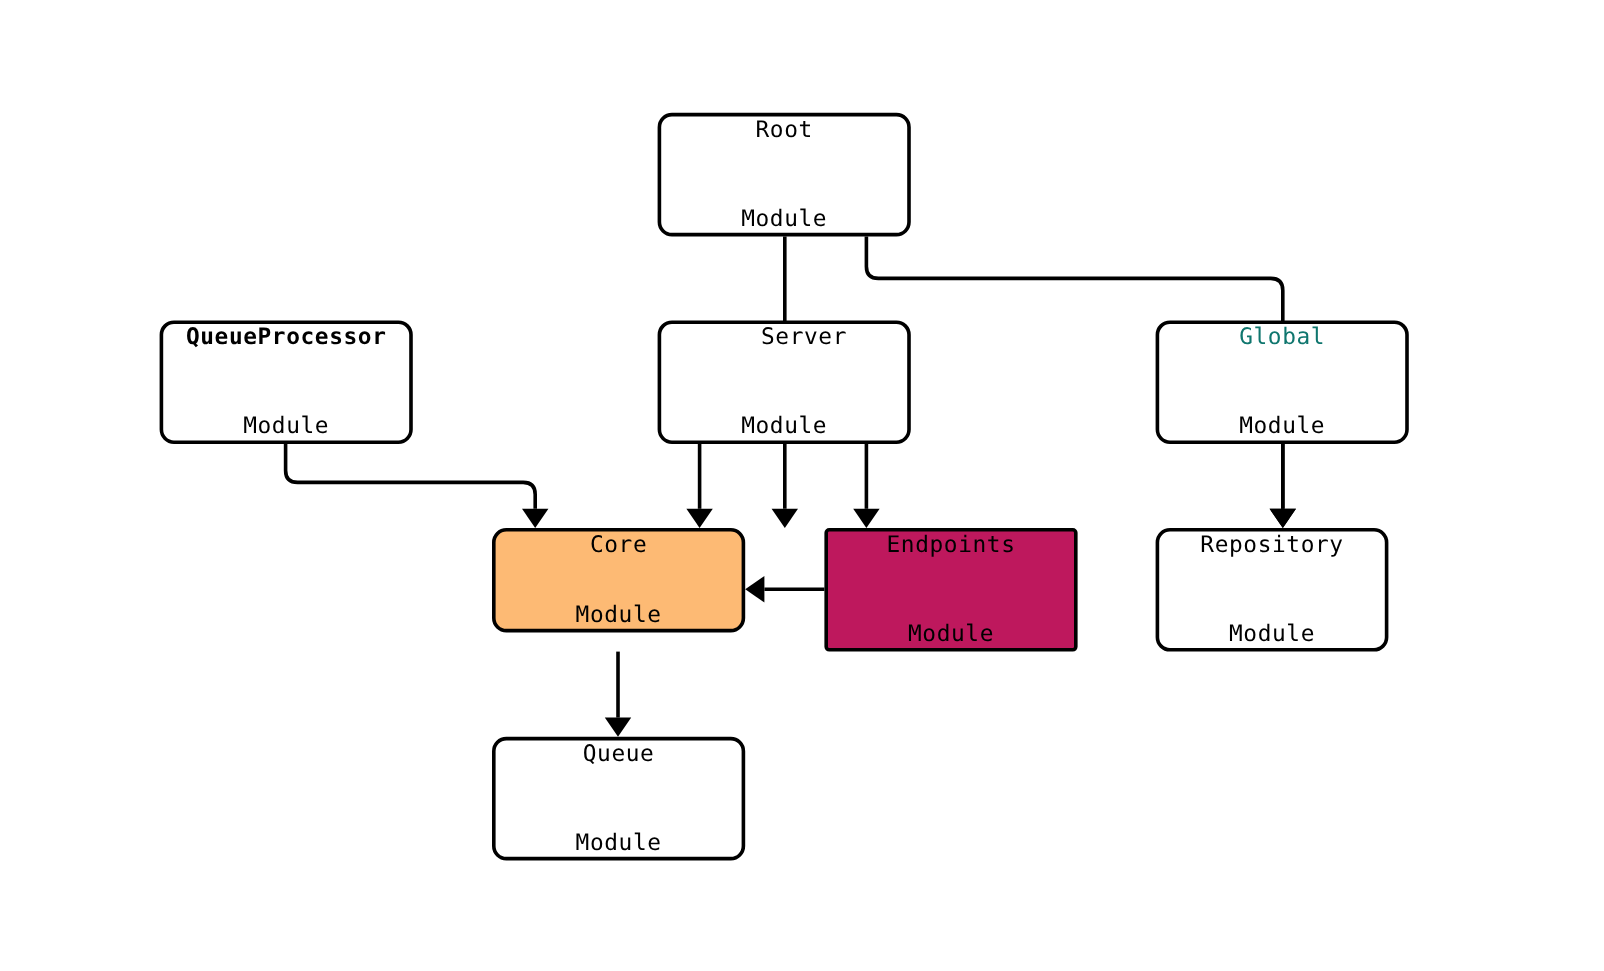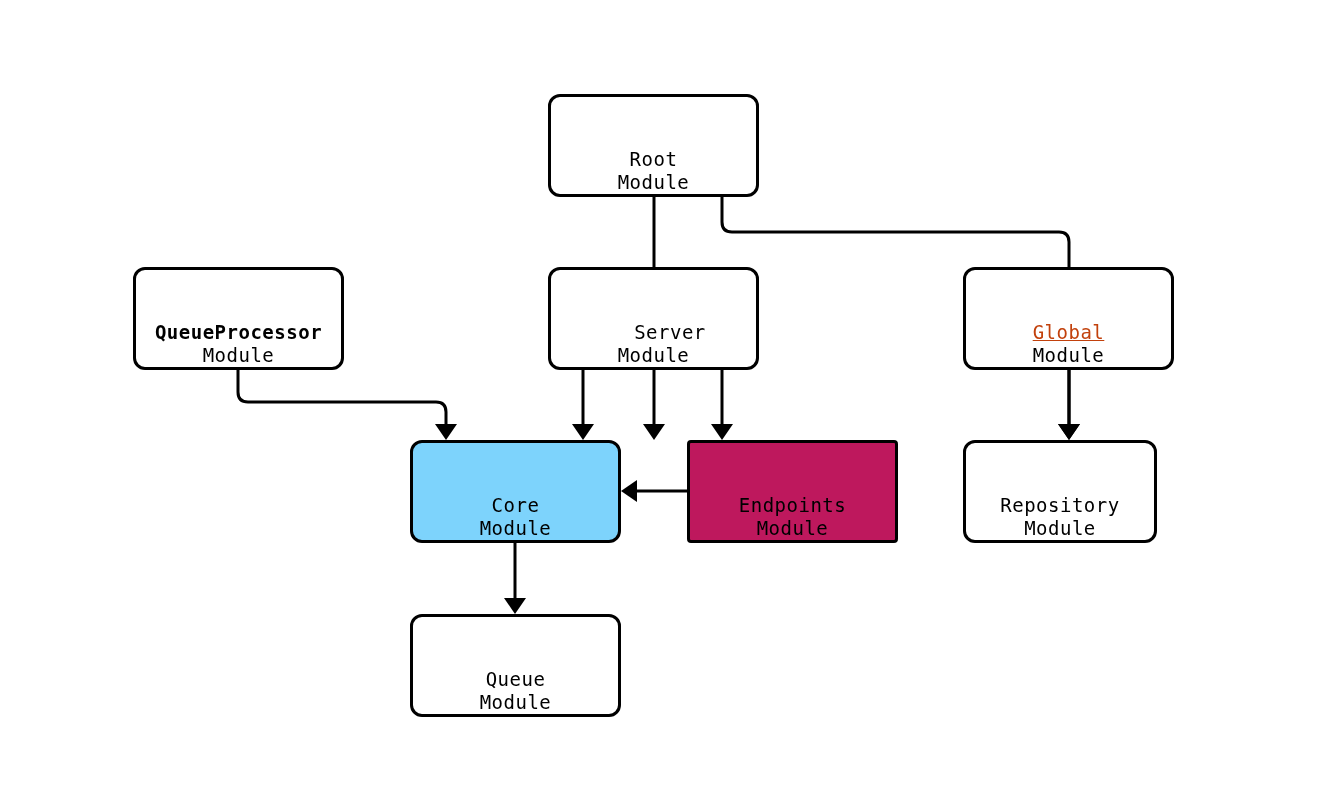--- a/index.html
+++ b/index.html
@@ -26,21 +26,21 @@
   }
   .node {
     position: absolute;
     box-sizing: border-box;
     background: #ffffff;
     border: 3px solid #000000;
     border-radius: 12px;
     display: flex;
     flex-direction: column;
     align-items: center;
-    justify-content: flex-end;
+    justify-content: space-between;
     z-index: 2;
   }
   .node-line {
     font-family: "DejaVu Sans Mono", "Liberation Mono", monospace;
     font-size: 19px;
     line-height: 23px;
     color: #000000;
     white-space: pre;
     letter-spacing: 0.5px;
   }
@@ -91,32 +91,32 @@
     </div>
     <div class="node" style="left: 133px; top: 267px; width: 211px; height: 103px; border-color: rgb(0, 0, 0); border-width: 3px; border-radius: 12px; background: rgb(255, 255, 255);">
       <div class="node-line" style="color: rgb(0, 0, 0); font-weight: bold;">QueueProcessor</div>
       <div class="node-line" style="color: rgb(0, 0, 0);">Module</div>
     </div>
     <div class="node" style="left: 548px; top: 267px; width: 211px; height: 103px; border-color: rgb(0, 0, 0); border-width: 3px; border-radius: 12px; background: rgb(255, 255, 255);">
       <div class="node-line" style="color: rgb(0, 0, 0); margin-left: 33px;">Server</div>
       <div class="node-line" style="color: rgb(0, 0, 0);">Module</div>
     </div>
     <div class="node" style="left: 963px; top: 267px; width: 211px; height: 103px; border-color: rgb(0, 0, 0); border-width: 3px; border-radius: 12px; background: rgb(255, 255, 255);">
-      <div class="node-line" style="color: #c2410c; text-decoration: underline;">Global</div>
+      <div class="node-line" style="color: #0f766e;">Global</div>
       <div class="node-line" style="color: rgb(0, 0, 0);">Module</div>
     </div>
-    <div class="node" style="left: 410px; top: 440px; width: 211px; height: 103px; border-color: rgb(0, 0, 0); border-width: 3px; border-radius: 12px; background: #7dd3fc;">
+    <div class="node" style="left: 410px; top: 440px; width: 211px; height: 87px; border-color: rgb(0, 0, 0); border-width: 3px; border-radius: 12px; background: #fdba74;">
       <div class="node-line" style="color: rgb(0, 0, 0);">Core</div>
       <div class="node-line" style="color: rgb(0, 0, 0);">Module</div>
     </div>
     <div class="node" style="left: 687px; top: 440px; width: 211px; height: 103px; border-color: rgb(0, 0, 0); border-width: 3px; border-radius: 4px; background: #be185d;">
       <div class="node-line" style="color: rgb(0, 0, 0);">Endpoints</div>
       <div class="node-line" style="color: rgb(0, 0, 0);">Module</div>
     </div>
     <div class="node" style="left: 963px; top: 440px; width: 194px; height: 103px; border-color: rgb(0, 0, 0); border-width: 3px; border-radius: 12px; background: rgb(255, 255, 255);">
       <div class="node-line" style="color: rgb(0, 0, 0);">Repository</div>
       <div class="node-line" style="color: rgb(0, 0, 0);">Module</div>
     </div>
     <div class="node" style="left: 410px; top: 614px; width: 211px; height: 103px; border-color: rgb(0, 0, 0); border-width: 3px; border-radius: 12px; background: rgb(255, 255, 255);">
-      <div class="node-line" style="color: rgb(0, 0, 0); margin-top: 40px;">Queue</div>
+      <div class="node-line" style="color: rgb(0, 0, 0);">Queue</div>
       <div class="node-line" style="color: rgb(0, 0, 0);">Module</div>
     </div>
   </div>
 
 </body></html>

